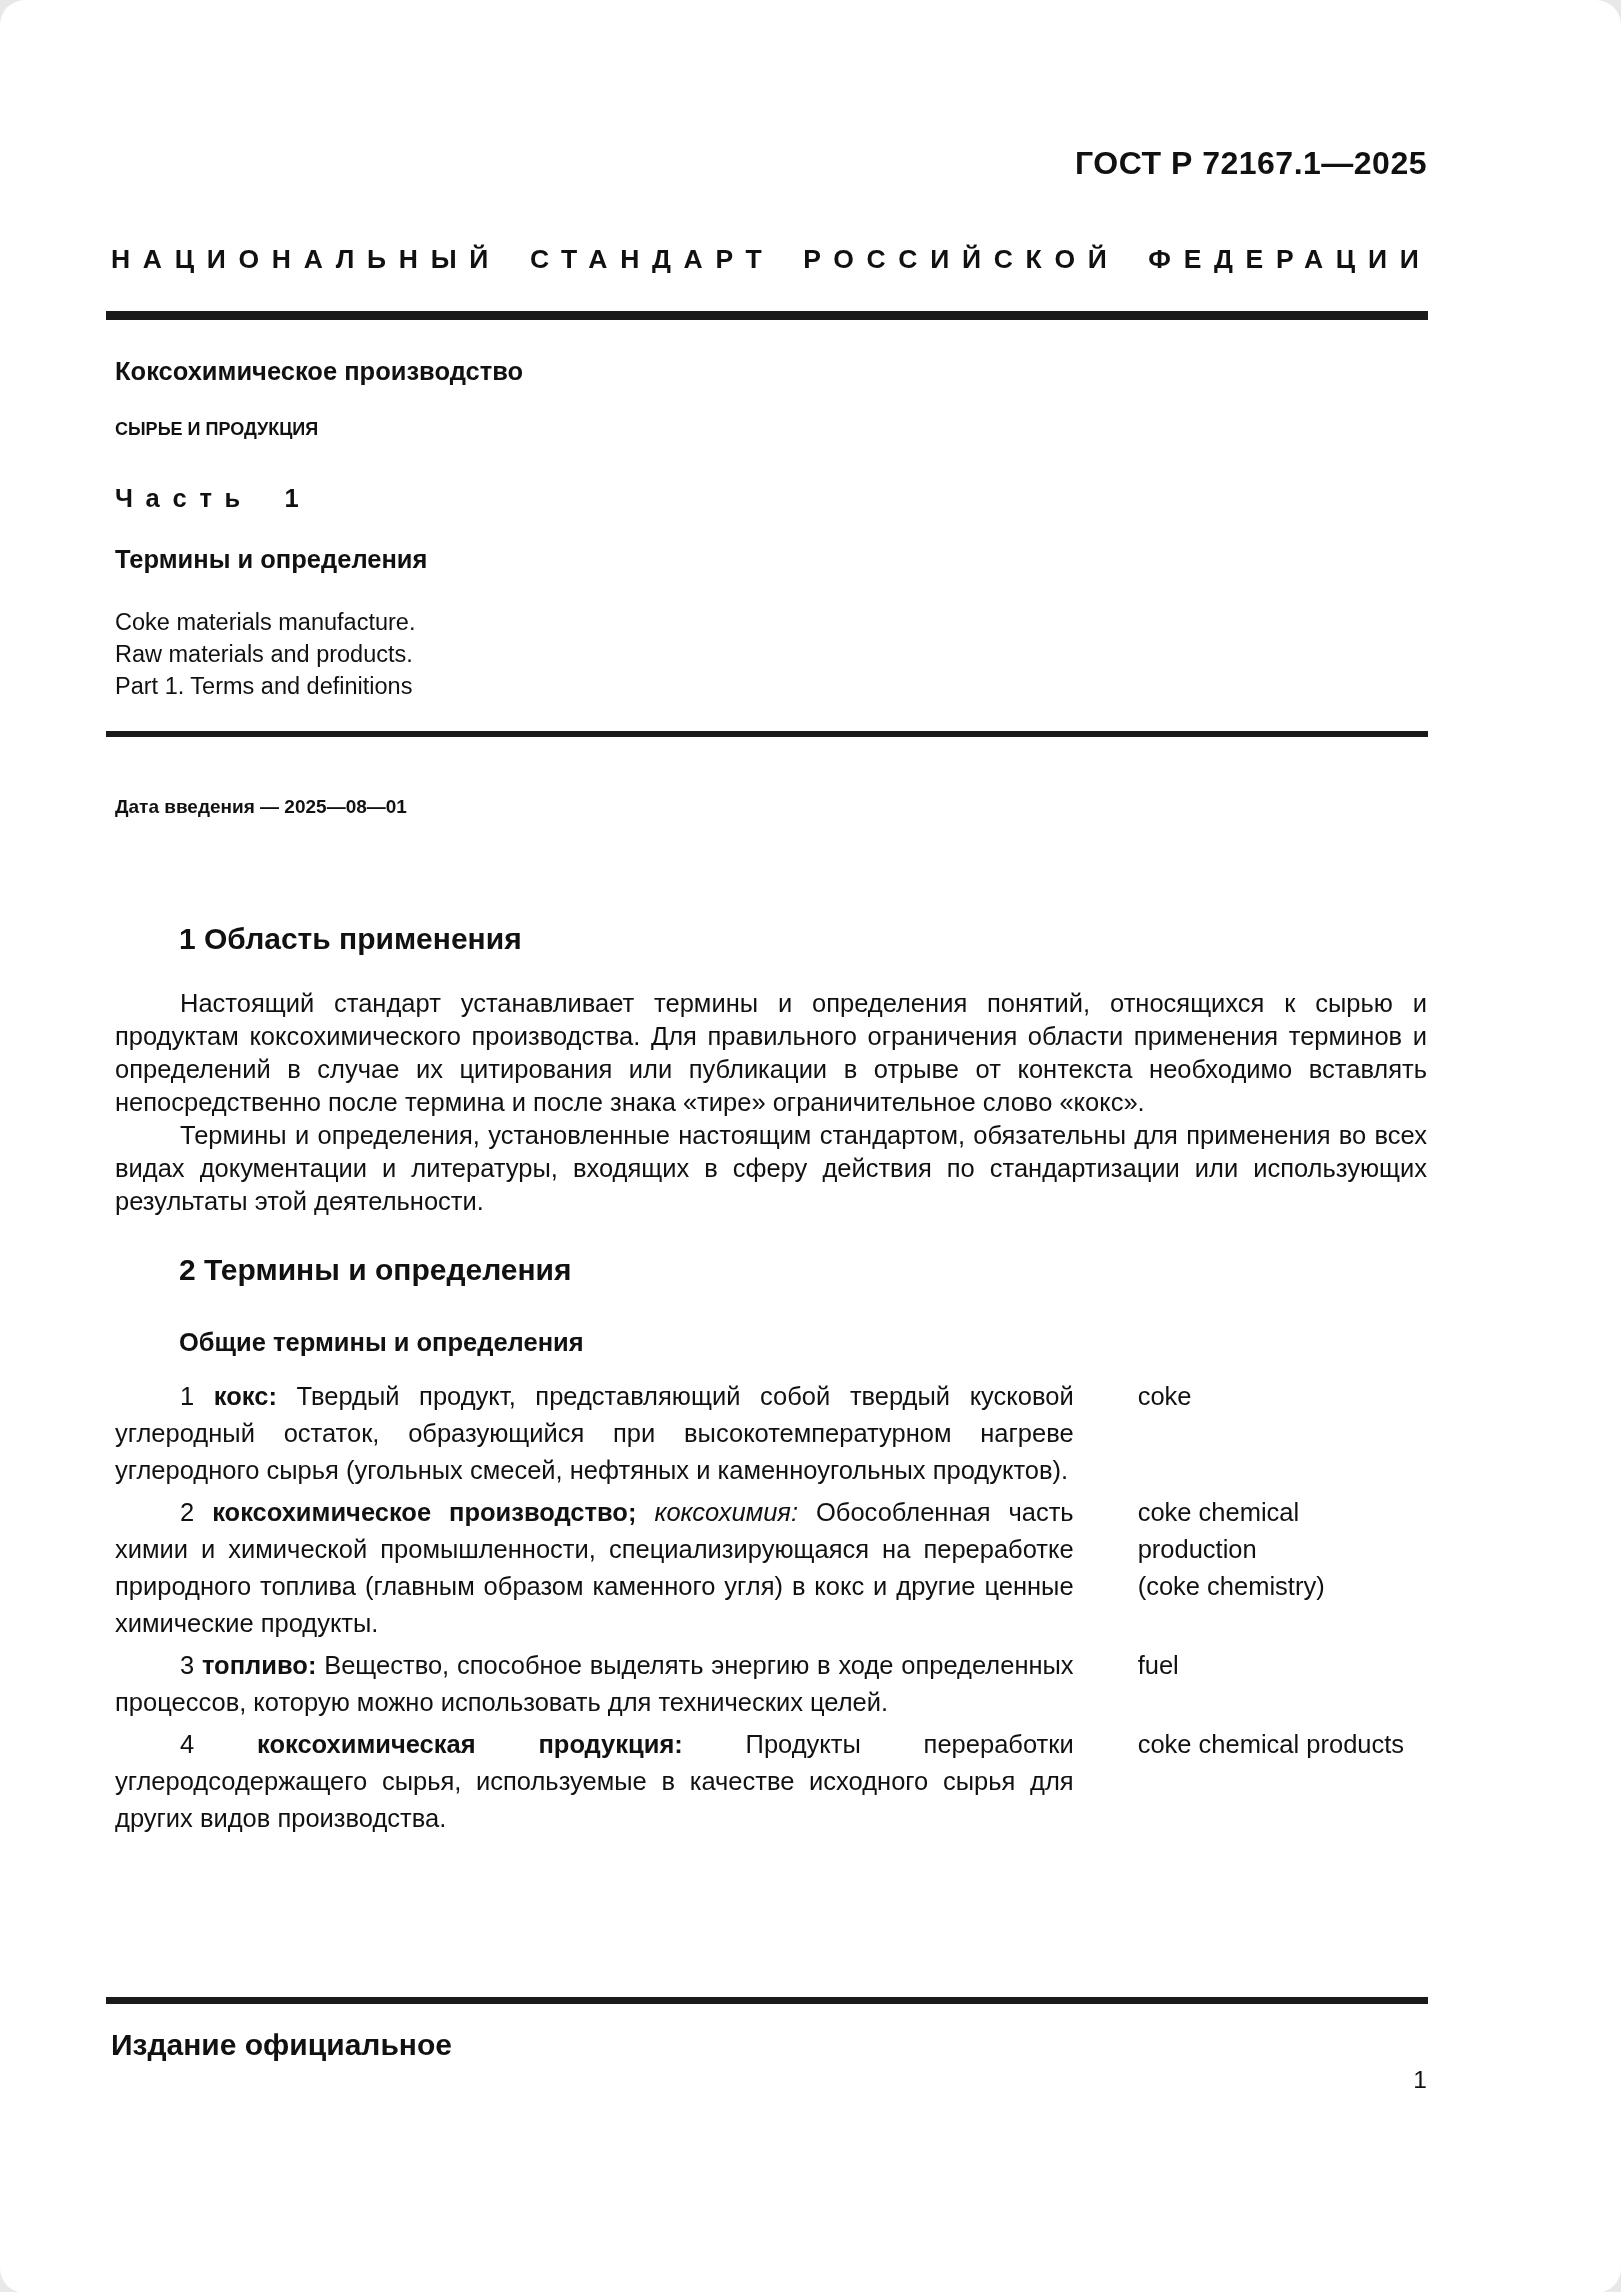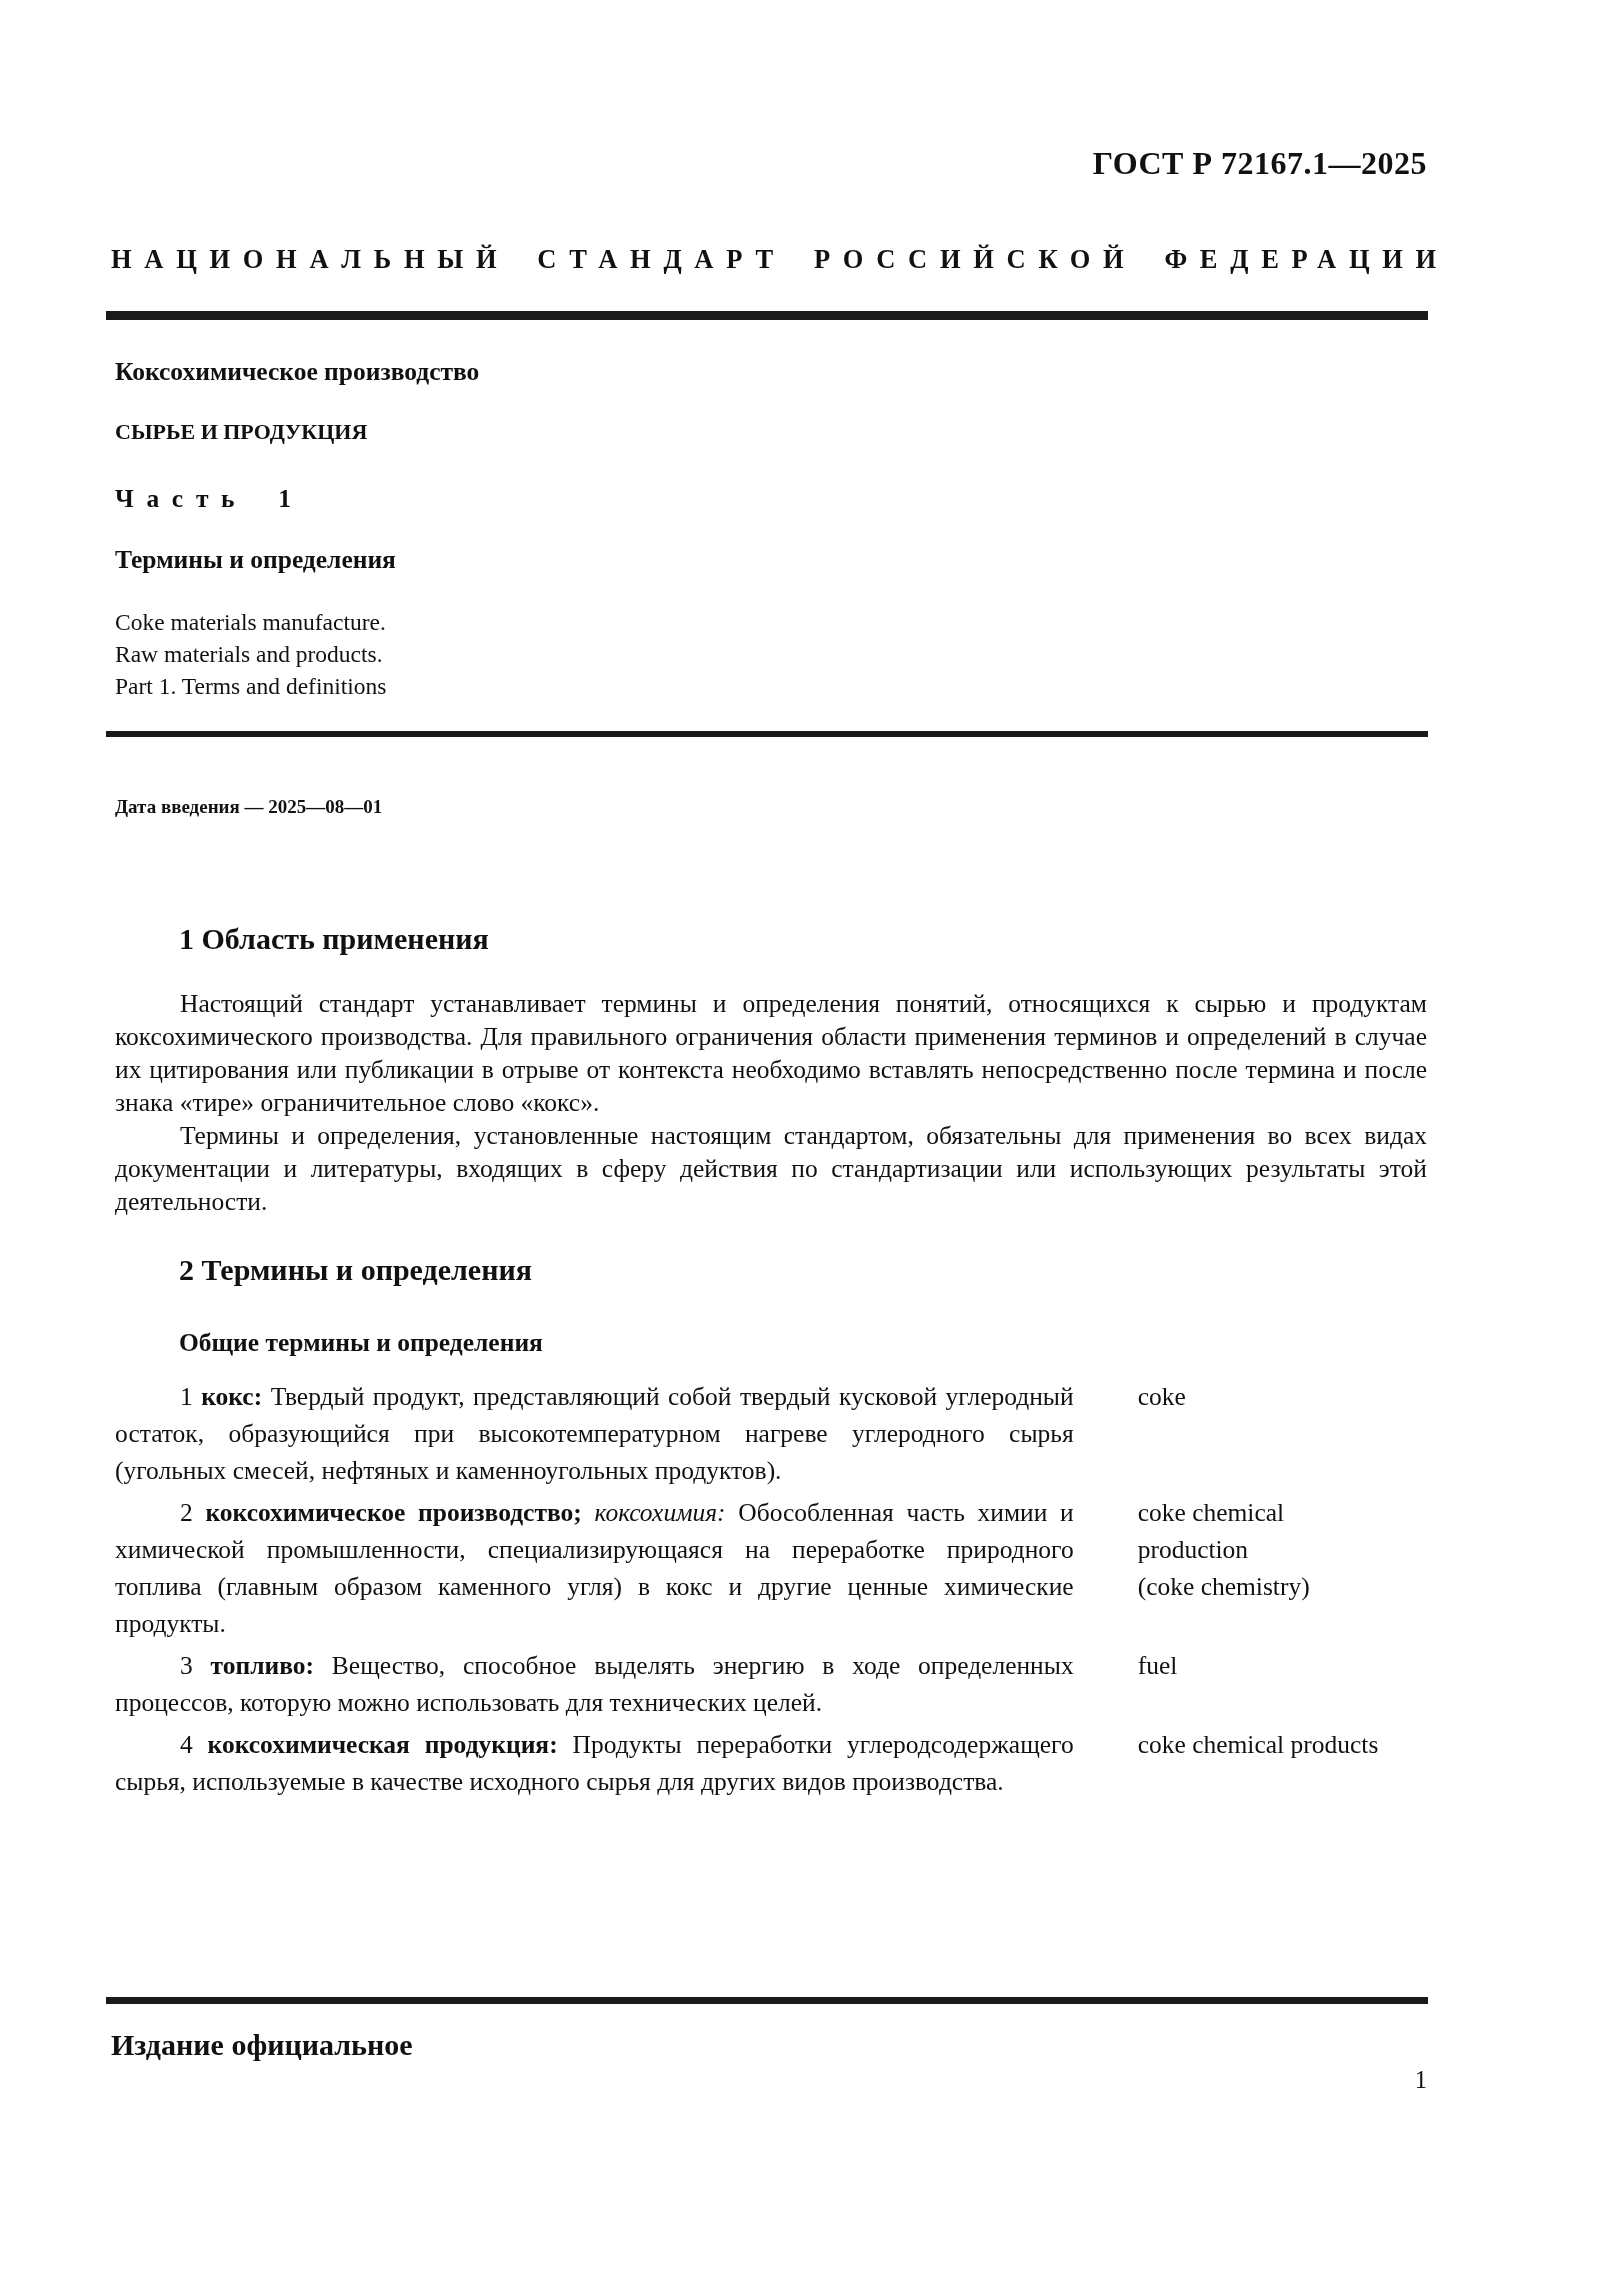--- a/index.html
+++ b/index.html
@@ -6,23 +6,24 @@
     margin: 0;
     padding: 0;
     background: #e8e8e8;
   }
   .page {
     position: relative;
     width: 1621px;
     height: 2293px;
     margin: 0 auto;
     background: #ffffff;
-    font-family: Liberation Serif, serif;
+    font-family: Liberation Sans, sans-serif;
     color: #111111;
     overflow: hidden;
+    border-radius: 25px;
   }
   .abs { position: absolute; }
 
   .doc-number {
     top: 145px; left: 115px; width: 1312px;
     text-align: right;
     font-size: 32px; font-weight: bold;
     letter-spacing: 0.5px;
     white-space: nowrap;
   }
@@ -38,21 +39,21 @@
   }
   .rule-header { top: 311px; height: 8.8px; }
   .rule-title  { top: 731px; height: 5.9px; }
   .rule-footer { top: 1997px; height: 6.9px; }
 
   .centered {
     left: 115px; width: 1312px;
     text-align: left;
   }
   .title-subject  { top: 357px; font-size: 25.5px; font-weight: bold; }
-  .title-main     { top: 419px; font-size: 22px; font-weight: bold; }
+  .title-main     { top: 419px; font-size: 18px; font-weight: bold; }
   .title-part     { top: 484px; font-size: 25.5px; font-weight: bold;
                     letter-spacing: 12.7px; word-spacing: 11.8px; }
   .title-subtitle { top: 545px; font-size: 25.5px; font-weight: bold; }
   .title-en       { top: 606px; font-size: 23.5px; line-height: 32px; }
 
   .intro-date {
     top: 796px; left: 115px; width: 1312px;
     text-align: left;
     font-size: 19px; font-weight: bold;
   }

